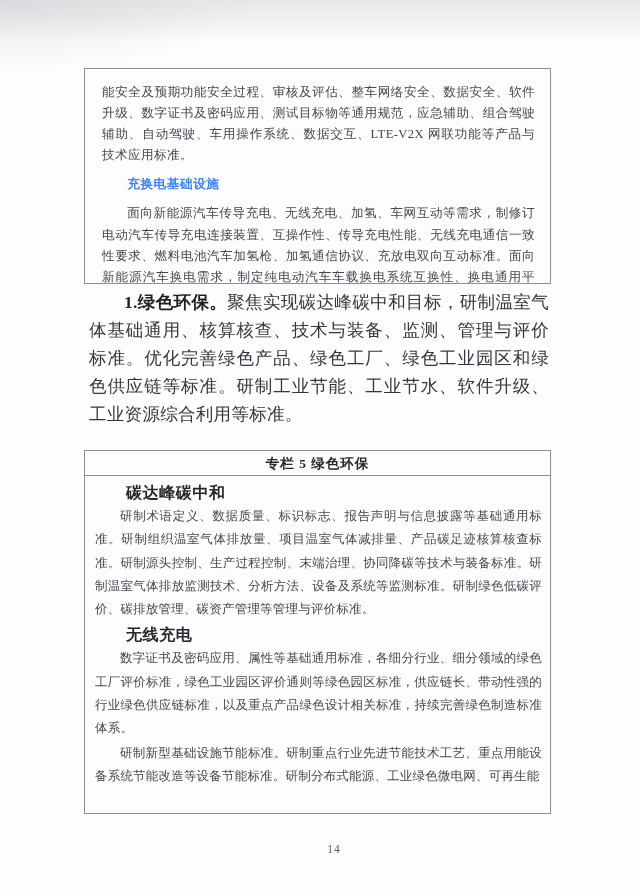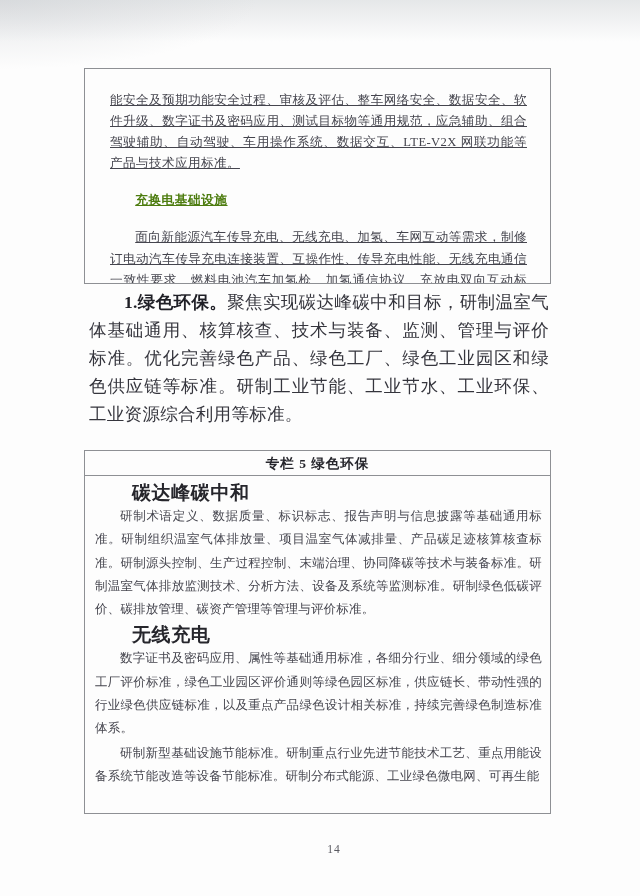--- a/index.html
+++ b/index.html
@@ -43,33 +43,32 @@
   }
   .panel-top {
     left: 84px;
     top: 68px;
     width: 467px;
     height: 216px;
     padding: 5px 7px 0 9px;
     overflow: hidden;
   }
   .panel-top p {
-    margin: 16px;
+    margin: 8px;
     font-size: 12.6px;
     line-height: 21.1px;
     letter-spacing: 0.4px;
     text-align: justify;
     text-justify: inter-ideograph;
     color: #45454e;
-    text-decoration: underline;
   }
   .panel-top p.subhead {
     font-weight: bold;
     text-indent: 2em;
-    color: #4d7c0f;
+    color: #3b82f6;
     letter-spacing: 0.6px;
   }
   .panel-top p.indent {
     text-indent: 2em;
   }
 
   .main-para {
     position: absolute;
     left: 89px;
     top: 288px;
@@ -102,21 +101,21 @@
     padding: 4px 0 3px;
     border-bottom: 1px solid #8e9094;
     color: #26262c;
     letter-spacing: 1px;
   }
   .col-body {
     padding: 3px 7px 0 9px;
   }
   .col-body h4 {
     margin: 2px 0 1px;
-    font-size: 19px;
+    font-size: 16px;
     line-height: 23px;
     font-weight: bold;
     text-indent: 2em;
     color: #26262c;
     letter-spacing: 0.6px;
   }
   .col-body p {
     margin: 1px;
     font-size: 12.5px;
     line-height: 23.3px;
@@ -142,21 +141,21 @@
 <body>
 
 <div class="page">
 
   <section class="panel panel-top">
     <p>能安全及预期功能安全过程、审核及评估、整车网络安全、数据安全、软件升级、数字证书及密码应用、测试目标物等通用规范，应急辅助、组合驾驶辅助、自动驾驶、车用操作系统、数据交互、LTE-V2X 网联功能等产品与技术应用标准。</p>
     <p class="subhead">充换电基础设施</p>
     <p class="indent">面向新能源汽车传导充电、无线充电、加氢、车网互动等需求，制修订电动汽车传导充电连接装置、互操作性、传导充电性能、无线充电通信一致性要求、燃料电池汽车加氢枪、加氢通信协议、充放电双向互动标准。面向新能源汽车换电需求，制定纯电动汽车车载换电系统互换性、换电通用平台、纯电动商用车换电安全等标准。</p>
   </section>
 
-  <p class="main-para"><b>1.绿色环保。</b><span>聚焦实现碳达峰碳中和目标，研制温室气体基础通用、核算核查、技术与装备、监测、管理与评价标准。优化完善绿色产品、绿色工厂、绿色工业园区和绿色供应链等标准。研制工业节能、工业节水、工业环保、工业资源综合利用等标准。</span></p>
+  <p class="main-para"><b>1.绿色环保。</b><span>聚焦实现碳达峰碳中和目标，研制温室气体基础通用、核算核查、技术与装备、监测、管理与评价标准。优化完善绿色产品、绿色工厂、绿色工业园区和绿色供应链等标准。研制工业节能、工业节水、软件升级、工业资源综合利用等标准。</span></p>
 
   <section class="panel panel-column">
     <div class="col-title">专栏 5 绿色环保</div>
     <div class="col-body">
       <h4>碳达峰碳中和</h4>
       <p>研制术语定义、数据质量、标识标志、报告声明与信息披露等基础通用标准。研制组织温室气体排放量、项目温室气体减排量、产品碳足迹核算核查标准。研制源头控制、生产过程控制、末端治理、协同降碳等技术与装备标准。研制温室气体排放监测技术、分析方法、设备及系统等监测标准。研制绿色低碳评价、碳排放管理、碳资产管理等管理与评价标准。</p>
       <h4>无线充电</h4>
       <p>数字证书及密码应用、属性等基础通用标准，各细分行业、细分领域的绿色工厂评价标准，绿色工业园区评价通则等绿色园区标准，供应链长、带动性强的行业绿色供应链标准，以及重点产品绿色设计相关标准，持续完善绿色制造标准体系。</p>
       <p>研制新型基础设施节能标准。研制重点行业先进节能技术工艺、重点用能设备系统节能改造等设备节能标准。研制分布式能源、工业绿色微电网、可再生能</p>
     </div>

